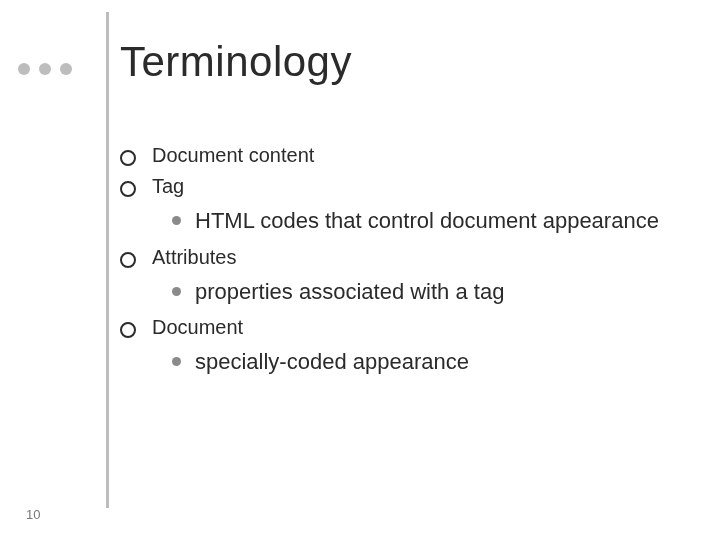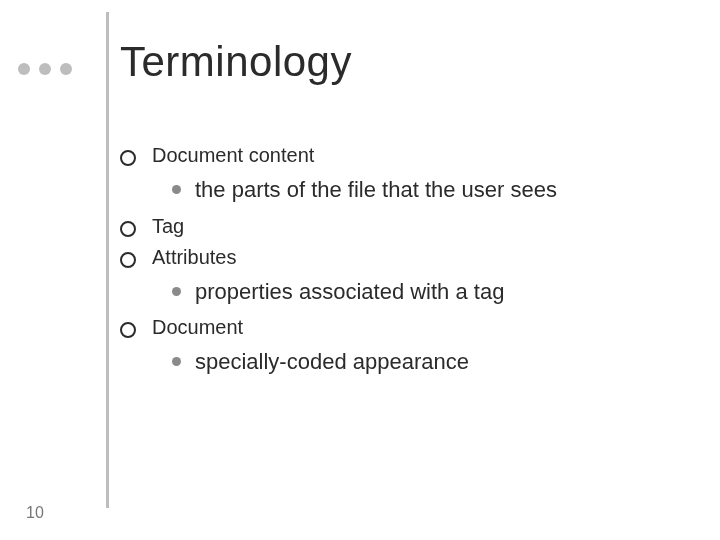--- a/index.html
+++ b/index.html
@@ -91,21 +91,21 @@
     flex: 0 0 auto;
   }
   .l2 .text {
     font-size: 22px;
     max-width: 480px;
   }
   .pagenum {
     position: absolute;
     left: 26px;
     bottom: 18px;
-    font-size: 16px;
+    font-size: 13px;
     color: #777;
   }
 </style>
 </head>
 <body>
 
 <div class="slide">
 
   <div class="decor-dots">
     <span class="dot"></span>
@@ -116,28 +116,28 @@
   <div class="vrule"></div>
 
   <div class="title">Terminology</div>
 
   <div class="content">
 
     <div class="l1">
       <span class="bullet"></span>
       <span class="text">Document content</span>
     </div>
-    <div class="l2">
-      <span class="bullet"></span>
-      <span class="text">the parts of the file that the user sees</span>
-    </div>
 
     <div class="l1">
       <span class="bullet"></span>
       <span class="text">Tag</span>
+    </div>
+    <div class="l2">
+      <span class="bullet"></span>
+      <span class="text">HTML codes that control document appearance</span>
     </div>
 
     <div class="l1">
       <span class="bullet"></span>
       <span class="text">Attributes</span>
     </div>
     <div class="l2">
       <span class="bullet"></span>
       <span class="text">properties associated with a tag</span>
     </div>

